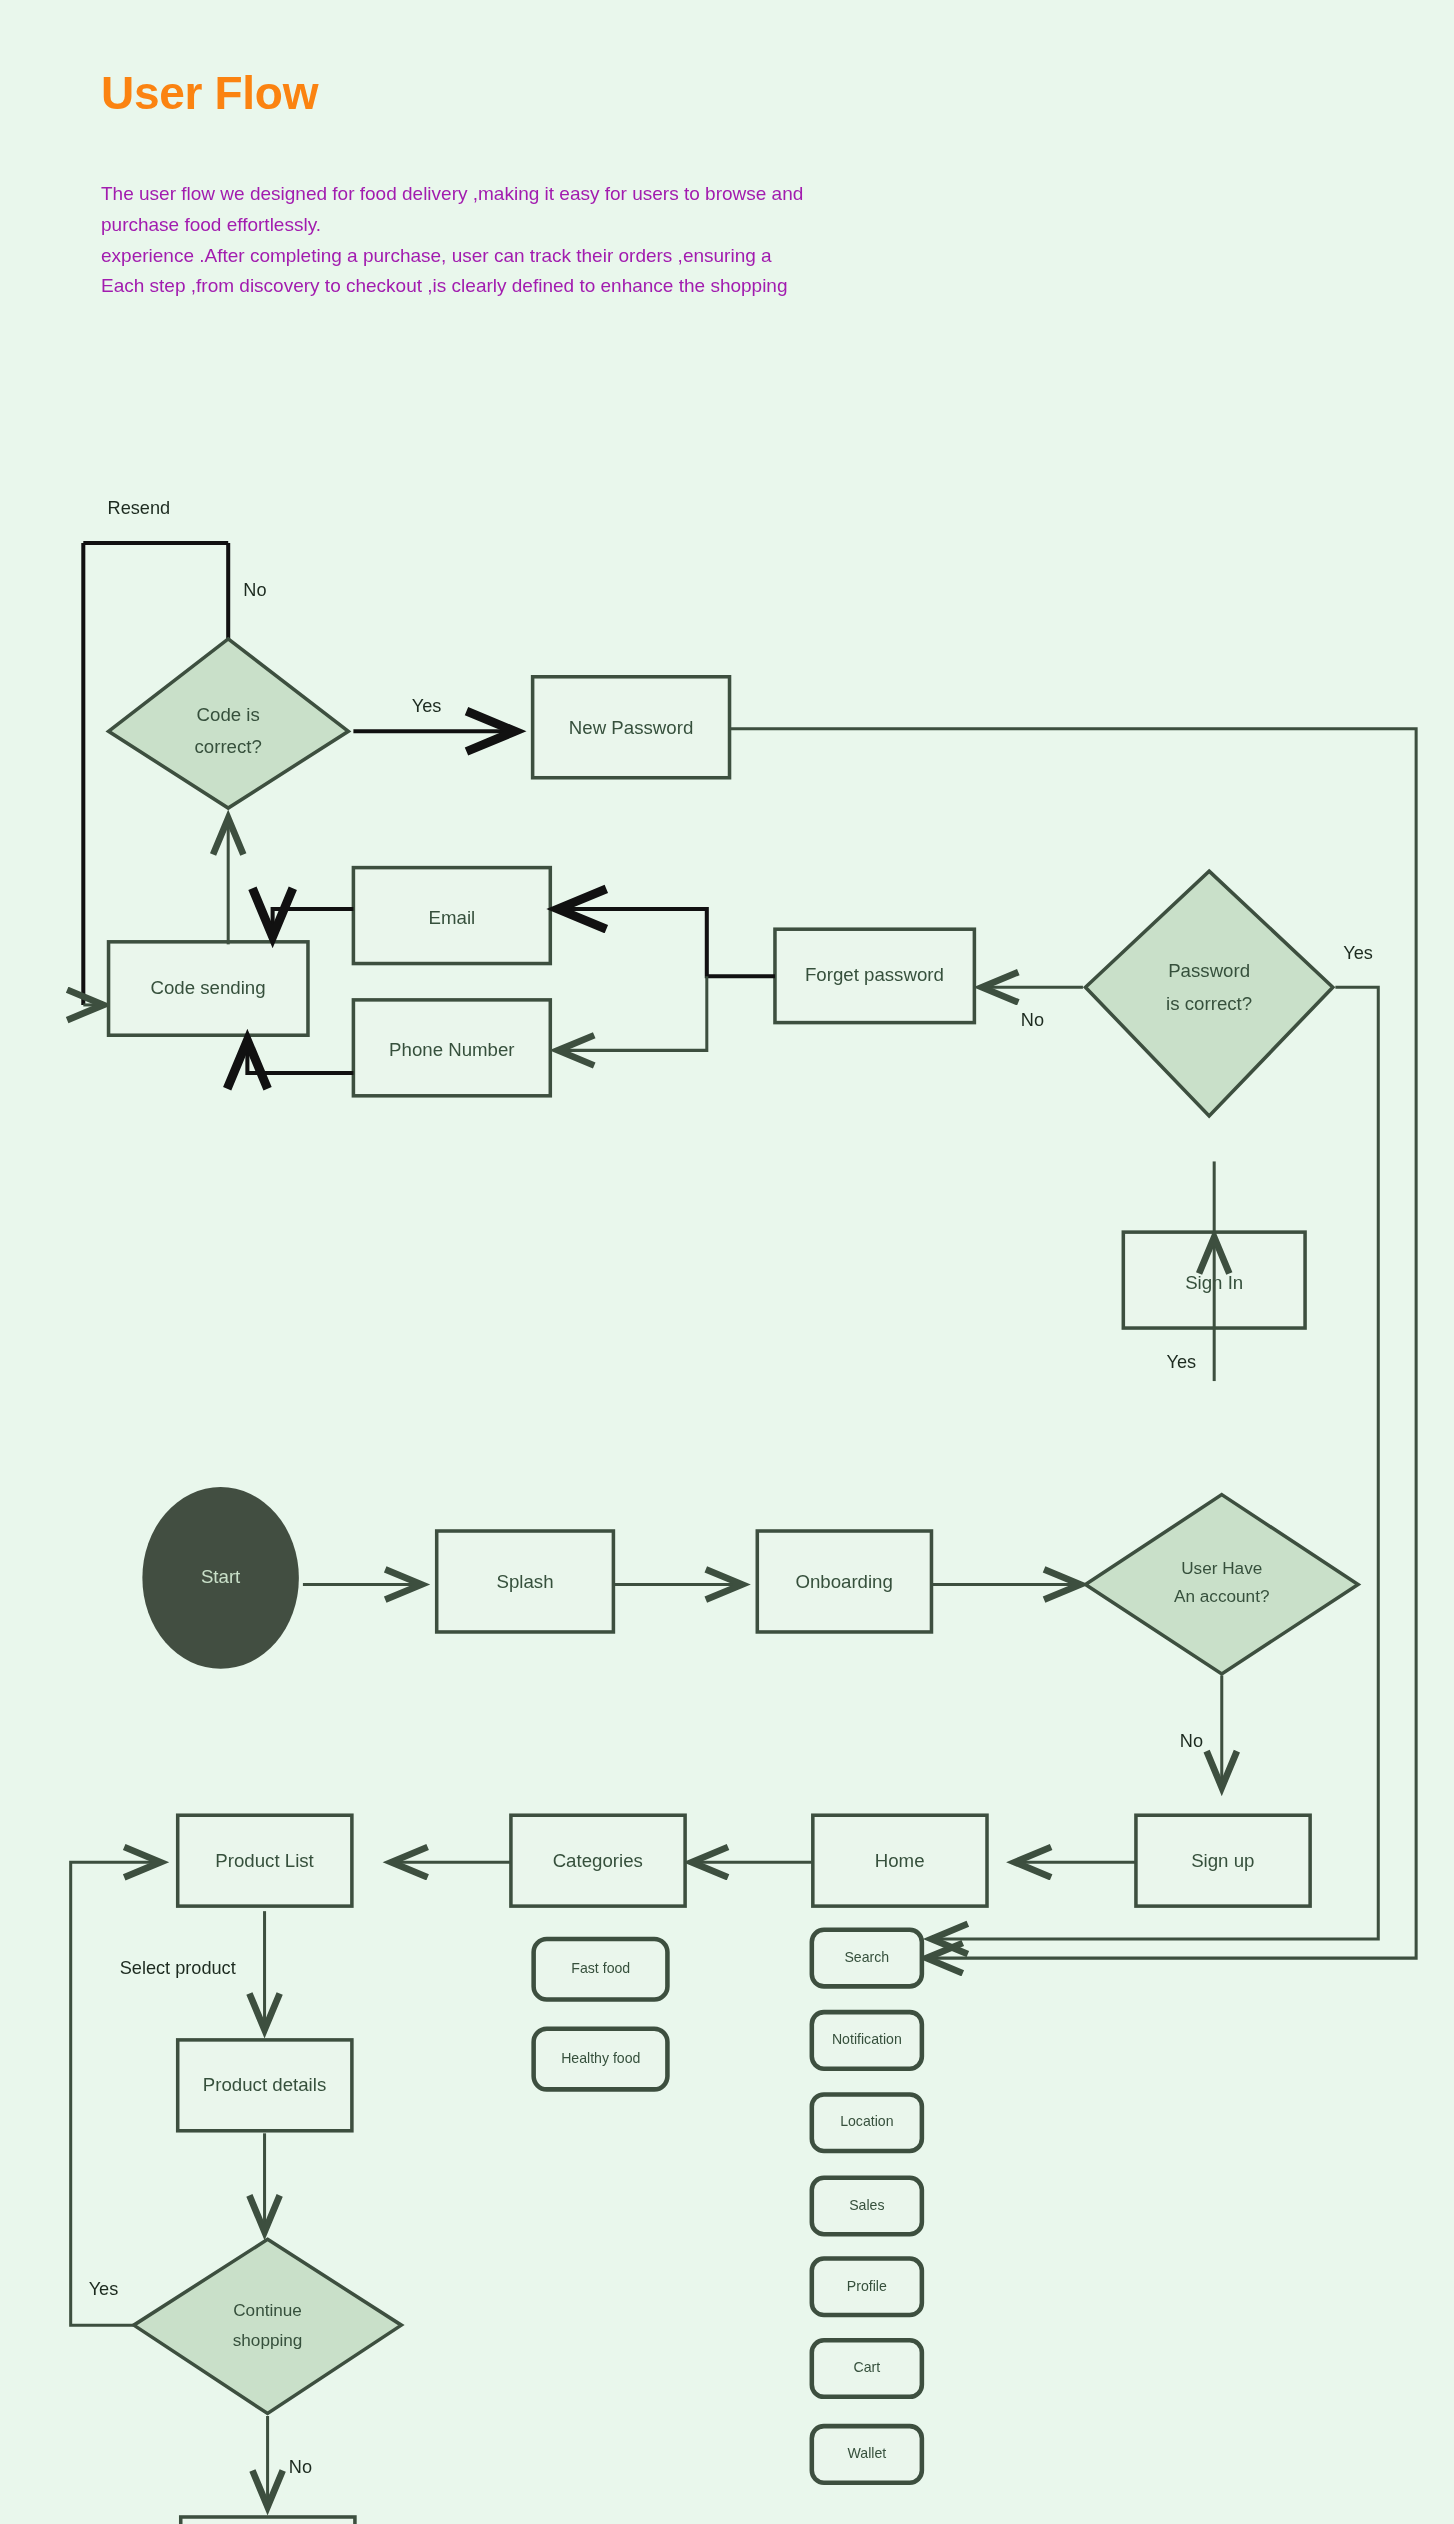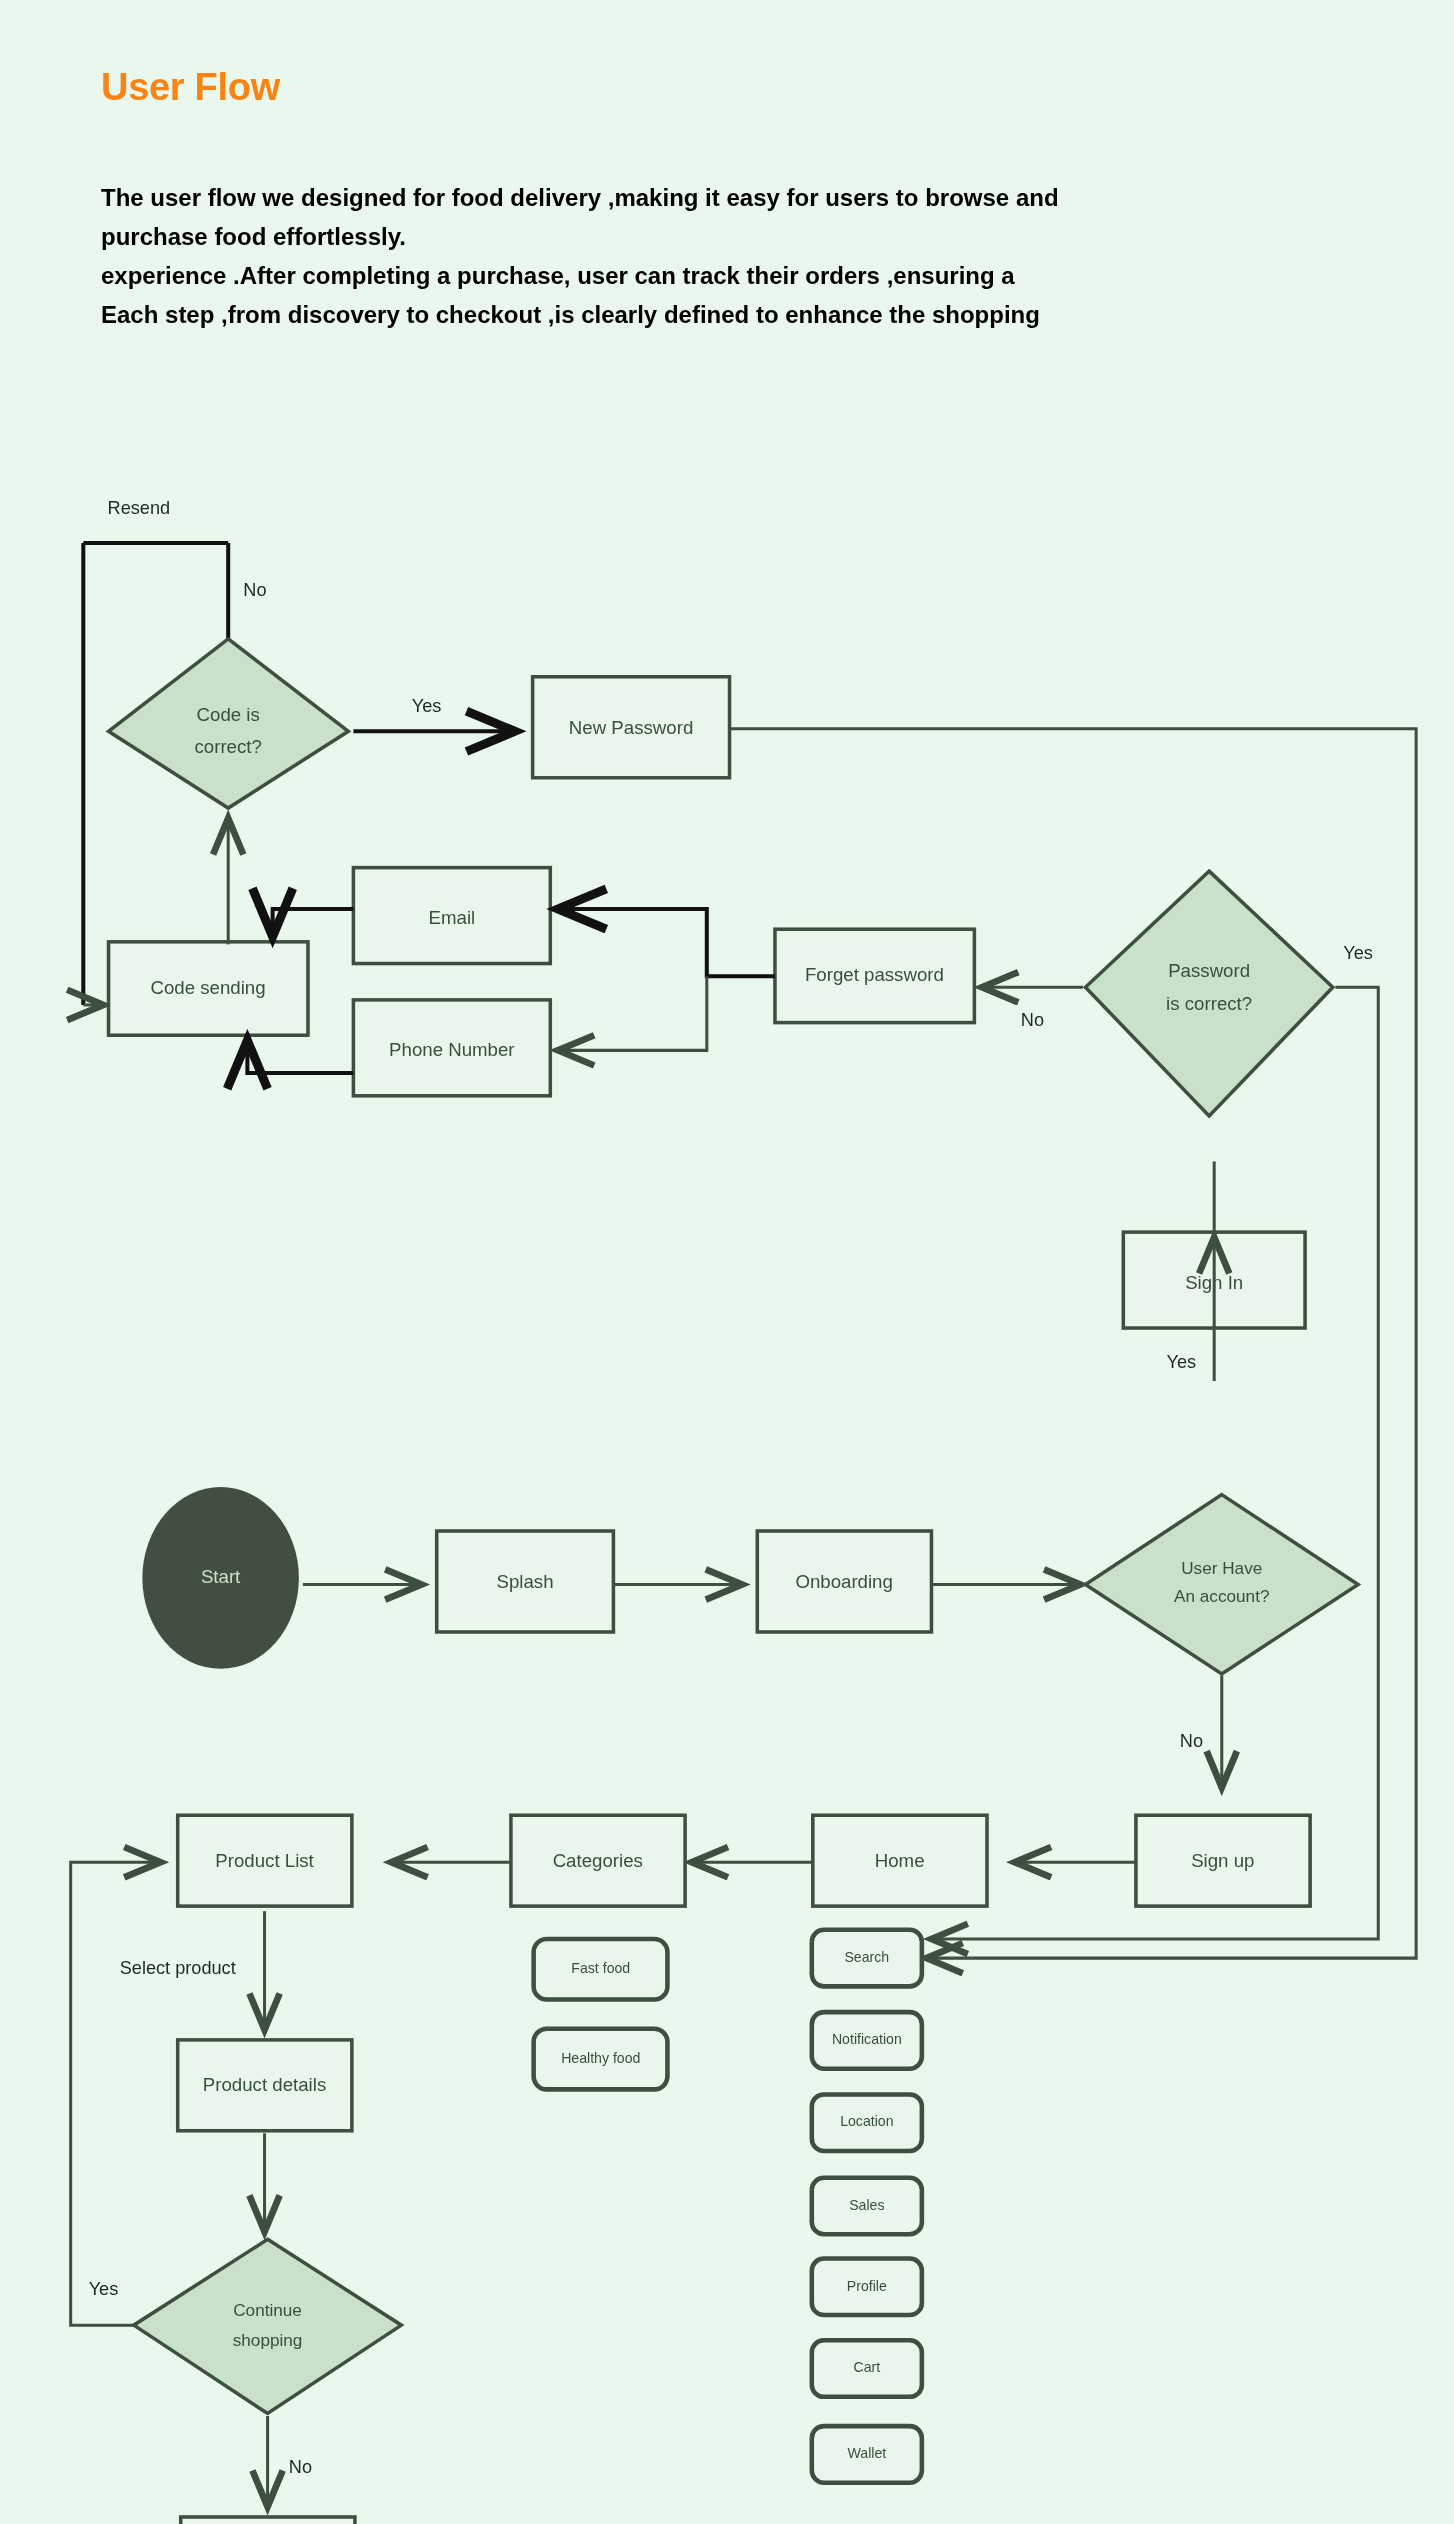--- a/index.html
+++ b/index.html
@@ -5,26 +5,26 @@
   html,body{margin:0;padding:0;}
   body{
     width:1454px;height:3270px;
     background:#e9f7ec;
     font-family:"Liberation Sans", sans-serif;
     overflow:hidden;
     position:relative;
   }
   .page-title{
     position:absolute;left:101px;top:66px;
-    font-size:38px;font-weight:bold;color:#fb8311;
+    font-size:46px;font-weight:bold;color:#fb8311;
     letter-spacing:-0.3px;
   }
   .intro{
     position:absolute;left:101px;top:179px;width:1273px;
-    font-size:24px;line-height:1.62;color:#000000;font-weight:700;
+    font-size:19px;line-height:1.62;color:#a21caf;font-weight:400;
   }
   .intro div{white-space:pre-wrap;}
   svg.flow{position:absolute;left:0;top:0;width:1454px;height:3270px;}
   .node-rect{fill:#eaf6ec;stroke:#3d4f3f;stroke-width:7;}
   .node-rect-round{fill:#eaf6ec;stroke:#3d4f3f;stroke-width:9;}
   .node-diamond{fill:#c9e0c9;stroke:#3d4f3f;stroke-width:7;}
   .term{fill:#424e41;}
   .lbl{fill:#36503c;font-family:"Liberation Sans",sans-serif;text-anchor:middle;dominant-baseline:middle;}
   .lbl-l{font-size:37px;}
   .lbl-m{font-size:34px;}

